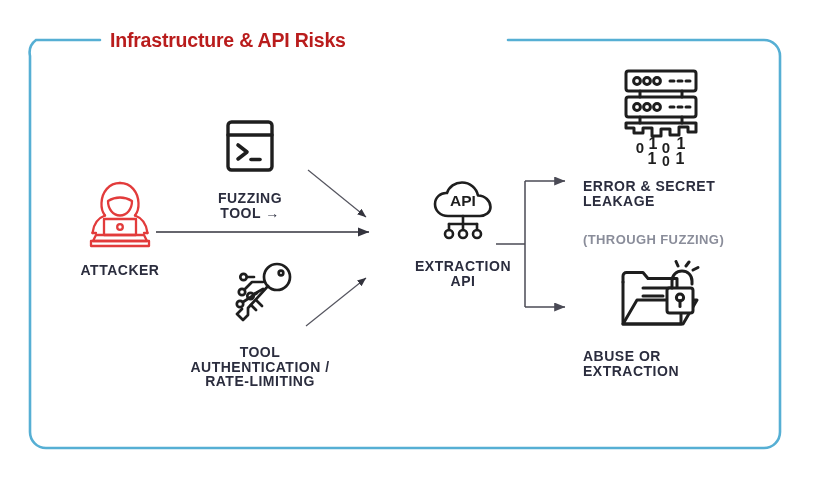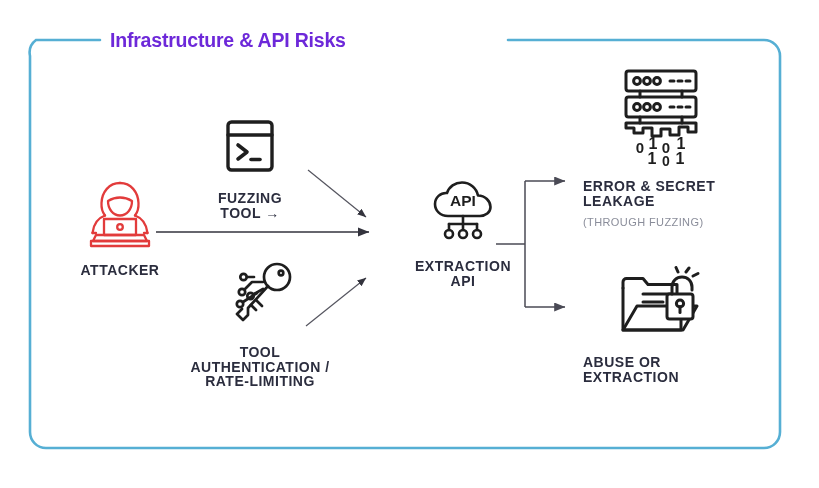--- a/index.html
+++ b/index.html
@@ -30,21 +30,21 @@
     height: 488px;
     pointer-events: none;
   }
   
   .diagram-title {
     position: absolute;
     left: 110px;
     top: 29px;
     font-size: 19.5px;
     font-weight: bold;
-    color: #6d28d9;
+    color: #b91c1c;
     letter-spacing: -0.2px;
     white-space: nowrap;
   }
   
   .node {
     position: absolute;
     text-align: center;
   }
   .node-icon {
     display: block;
@@ -53,35 +53,35 @@
   .node-label {
     margin-top: 13px;
     font-size: 14px;
     font-weight: bold;
     color: #2B2D3E;
     letter-spacing: 0.5px;
     line-height: 14.5px;
     white-space: pre-line;
   }
   .node-sublabel {
-    margin-top: 8px;
-    font-size: 11px;
-    font-weight: normal;
+    margin-top: 25px;
+    font-size: 13px;
+    font-weight: bold;
     color: #8A8D9A;
     letter-spacing: 0.4px;
     line-height: 13px;
     white-space: pre-line;
   }
   
   #node-attacker      { left: 55px;  top: 178px; width: 130px; }
   #node-fuzzing       { left: 190px; top: 116px; width: 120px; }
   #node-weakauth      { left: 170px; top: 262px; width: 180px; }
   #node-inference     { left: 398px; top: 180px; width: 130px; }
   #node-error         { left: 583px; top: 66px;  width: 205px; }
-  #node-abuse         { left: 583px; top: 266px; width: 205px; }
+  #node-abuse         { left: 583px; top: 260px; width: 205px; }
 
   #node-error .node-label,
   #node-error .node-sublabel,
   #node-abuse .node-label { text-align: left; }
 
   #node-error .node-icon-wrap   { margin-left: 16px; }
   #node-abuse .node-icon-wrap   { margin-left: 16px; }
   .node-icon-wrap { display: block; }
 
   

